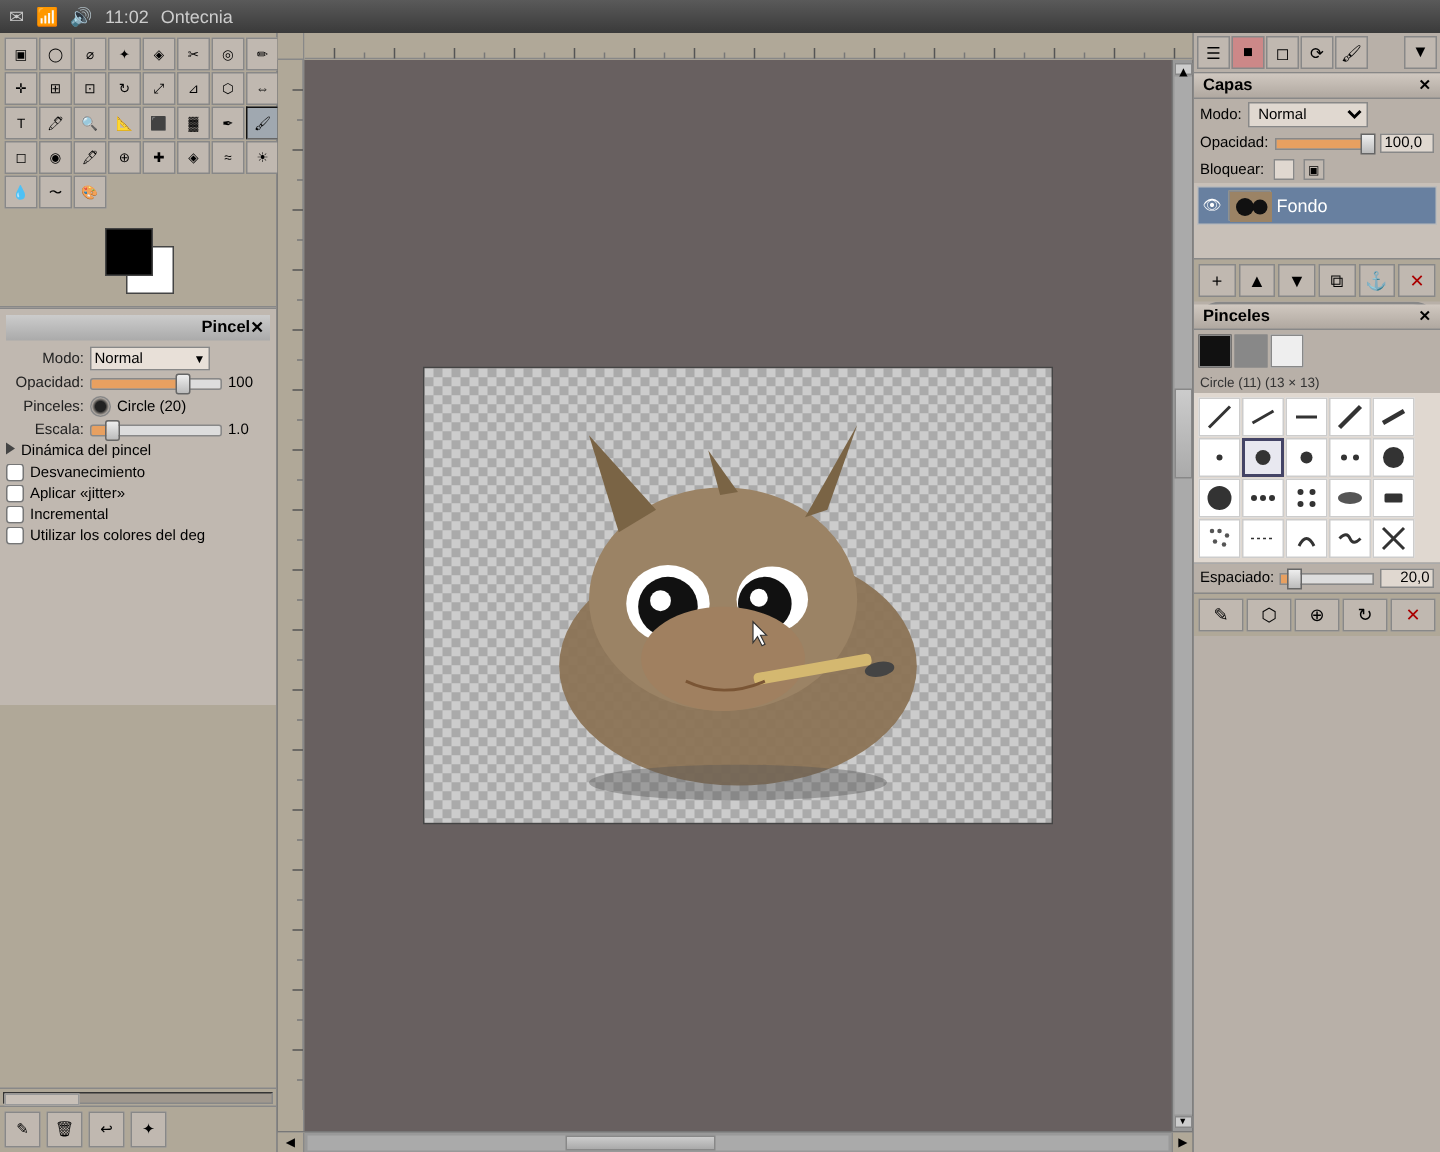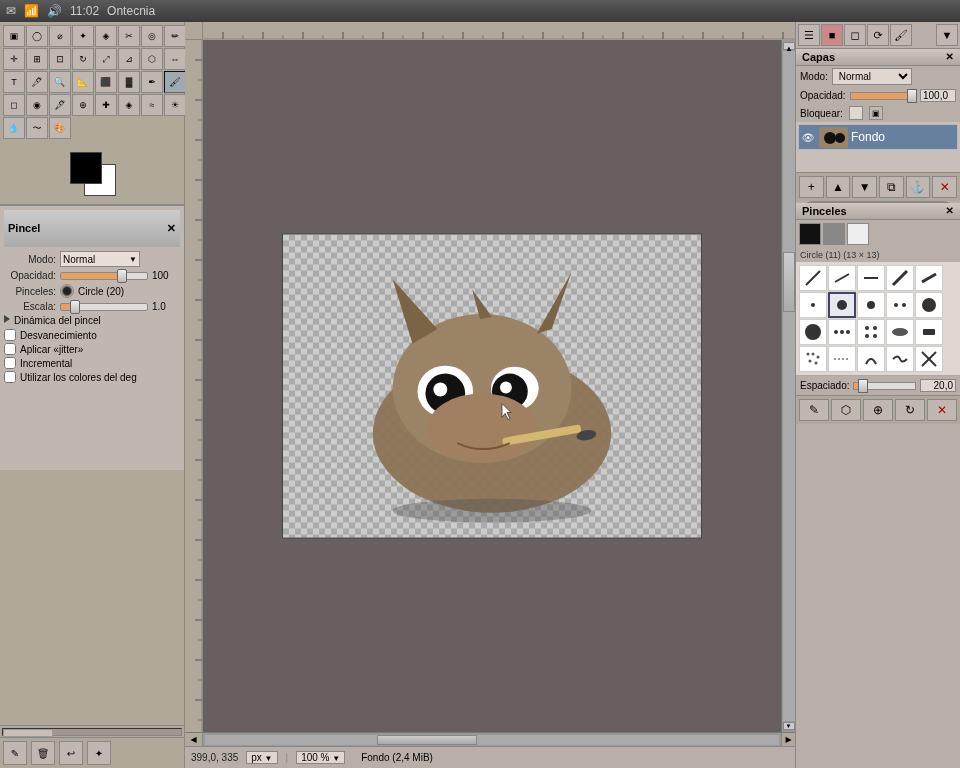--- a/index.html
+++ b/index.html
@@ -110,23 +110,23 @@
       background: #c0b8b0;
       border-top: 1px solid #888;
       padding: 4px;
       flex: 1;
     }
 
     #tool-options-header {
       background: linear-gradient(to bottom, #ccc, #aaa);
       font-size: 11px;
       font-weight: bold;
-      padding: 12px 4px;
-      display: flex;
-      justify-content: space-between;
+      padding: 2px 4px;
+      display: flex;
+      justify-content: flex-end;
       margin-bottom: 4px;
     }
 
     .option-row {
       display: flex;
       align-items: center;
       margin-bottom: 3px;
       font-size: 10px;
       gap: 4px;
     }
@@ -940,33 +940,20 @@
     </div>
 
     <div id="h-scrollbar">
       <div style="width:18px;height:14px;background:#b0a898;border-right:1px solid #888;display:flex;align-items:center;justify-content:center;font-size:8px;">◀</div>
       <div id="h-scrollbar-track">
         <div id="h-scrollbar-thumb"></div>
       </div>
       <div style="width:14px;height:14px;background:#b0a898;border-left:1px solid #888;display:flex;align-items:center;justify-content:center;font-size:8px;">▶</div>
     </div>
 
-    <div id="status-bar">
-      <span id="status-coords">399,0, 335</span>
-      <div id="status-unit">
-        <span>px</span>
-        <span style="font-size:8px;">▼</span>
-      </div>
-      <span class="status-separator">|</span>
-      <div id="status-zoom">
-        <span>100 %</span>
-        <span style="font-size:8px;">▼</span>
-      </div>
-      <span id="status-memory">Fondo (2,4 MiB)</span>
-    </div>
   </div>
 
   <div id="right-panels">
 
 
     <div id="right-mini-toolbar">
       <div class="mini-tb-btn">☰</div>
       <div class="mini-tb-btn" style="background:#c88;">■</div>
       <div class="mini-tb-btn">◻</div>
       <div class="mini-tb-btn">⟳</div>

